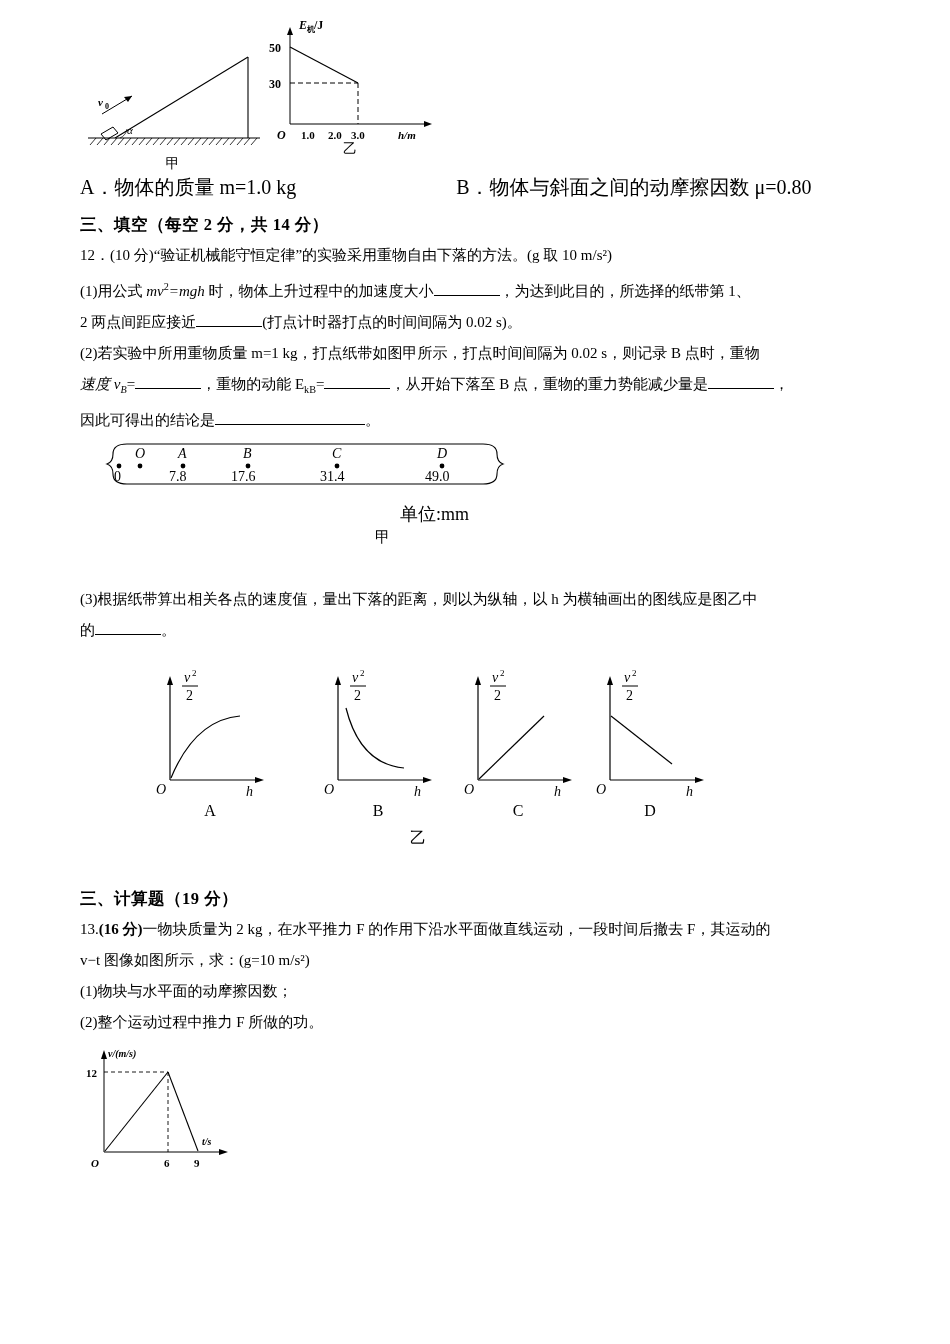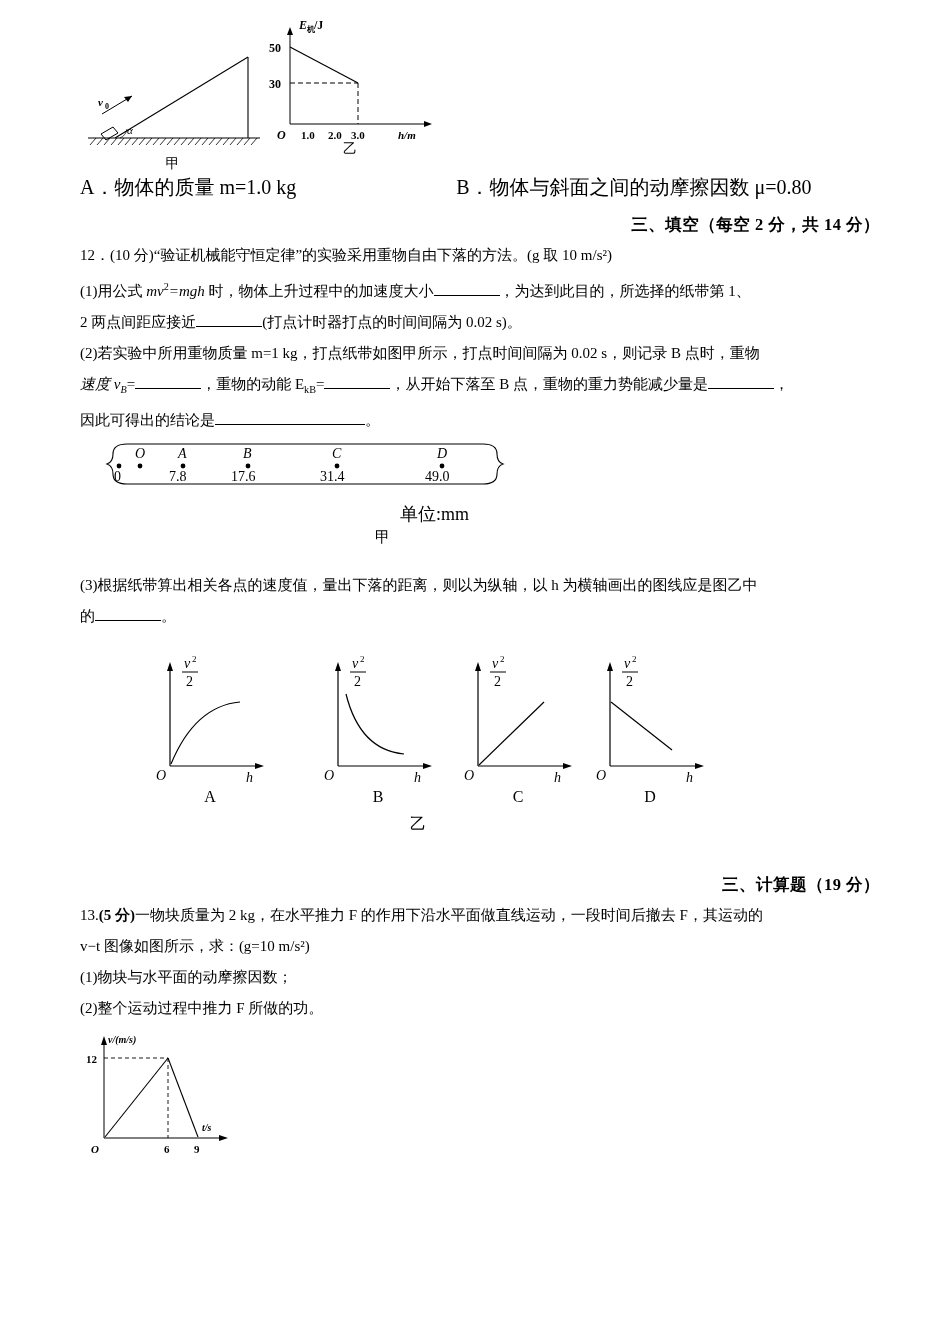--- a/index.html
+++ b/index.html
@@ -36,21 +36,20 @@
   }
   .para {
     font-size: 15px;
     line-height: 31px;
   }
   .sec-head {
     font-weight: bold;
     font-size: 16.5px;
     line-height: 30px;
     letter-spacing: 0.5px;
-    text-align: right;
   }
   .it { font-style: italic; }
   sub { font-size: 68%; }
   sup { font-size: 68%; }
   .blank {
     display: inline-block;
     border-bottom: 1px solid #000;
     vertical-align: baseline;
   }
   .b-sm { width: 66px; }
@@ -261,21 +260,21 @@
         <text x="64" y="45" font-size="14">7.8</text>
         <text x="126" y="45" font-size="14">17.6</text>
         <text x="215" y="45" font-size="14">31.4</text>
         <text x="320" y="45" font-size="14">49.0</text>
       </svg>
     </div>
     <div class="tape-unit">单位:mm</div>
     <div class="tape-cap">甲</div>
   </div>
 
-  <div class="para" style="margin-top:12px;">
+  <div class="para" style="margin-top:26px;">
     <span>(3)根据纸带算出相关各点的速度值，量出下落的距离，则以为纵轴，以 h 为横轴画出的图线应是图乙中</span><br>
     <span>的</span><span class="blank b-sm"></span><span>。</span>
   </div>
 
   <div class="grid4" style="margin-top:14px;">
 
     <div class="g4item" style="left:60px;">
       <svg width="140" height="140" viewBox="0 0 140 140">
         <line x1="30" y1="120" x2="30" y2="22" stroke="#000" stroke-width="1.2"></line>
         <polygon points="30,16 27,25 33,25" fill="#000"></polygon>
@@ -342,21 +341,21 @@
       </svg>
       <div class="g4label" style="left:10px;">D</div>
     </div>
 
     <div class="yi-cap">乙</div>
   </div>
 
   <div class="sec-head" style="margin-top:34px;">三、计算题（19 分）</div>
 
   <div class="para">
-    <span>13.</span><b>(5 分)</b><span>一物块质量为 2 kg，在水平推力 F 的作用下沿水平面做直线运动，一段时间后撤去 F，其运动的</span><br>
+    <span>13.</span><b>(16 分)</b><span>一物块质量为 2 kg，在水平推力 F 的作用下沿水平面做直线运动，一段时间后撤去 F，其运动的</span><br>
     <span>v−t 图像如图所示，求：(g=10 m/s²)</span>
   </div>
   <div class="para">(1)物块与水平面的动摩擦因数；</div>
   <div class="para">(2)整个运动过程中推力 F 所做的功。</div>
 
   <div class="vtwrap" style="margin-top:6px;">
     <div class="vt">
       <svg width="260" height="130" viewBox="0 0 260 130">
 
         <line x1="24" y1="108" x2="24" y2="12" stroke="#000" stroke-width="1"></line>

